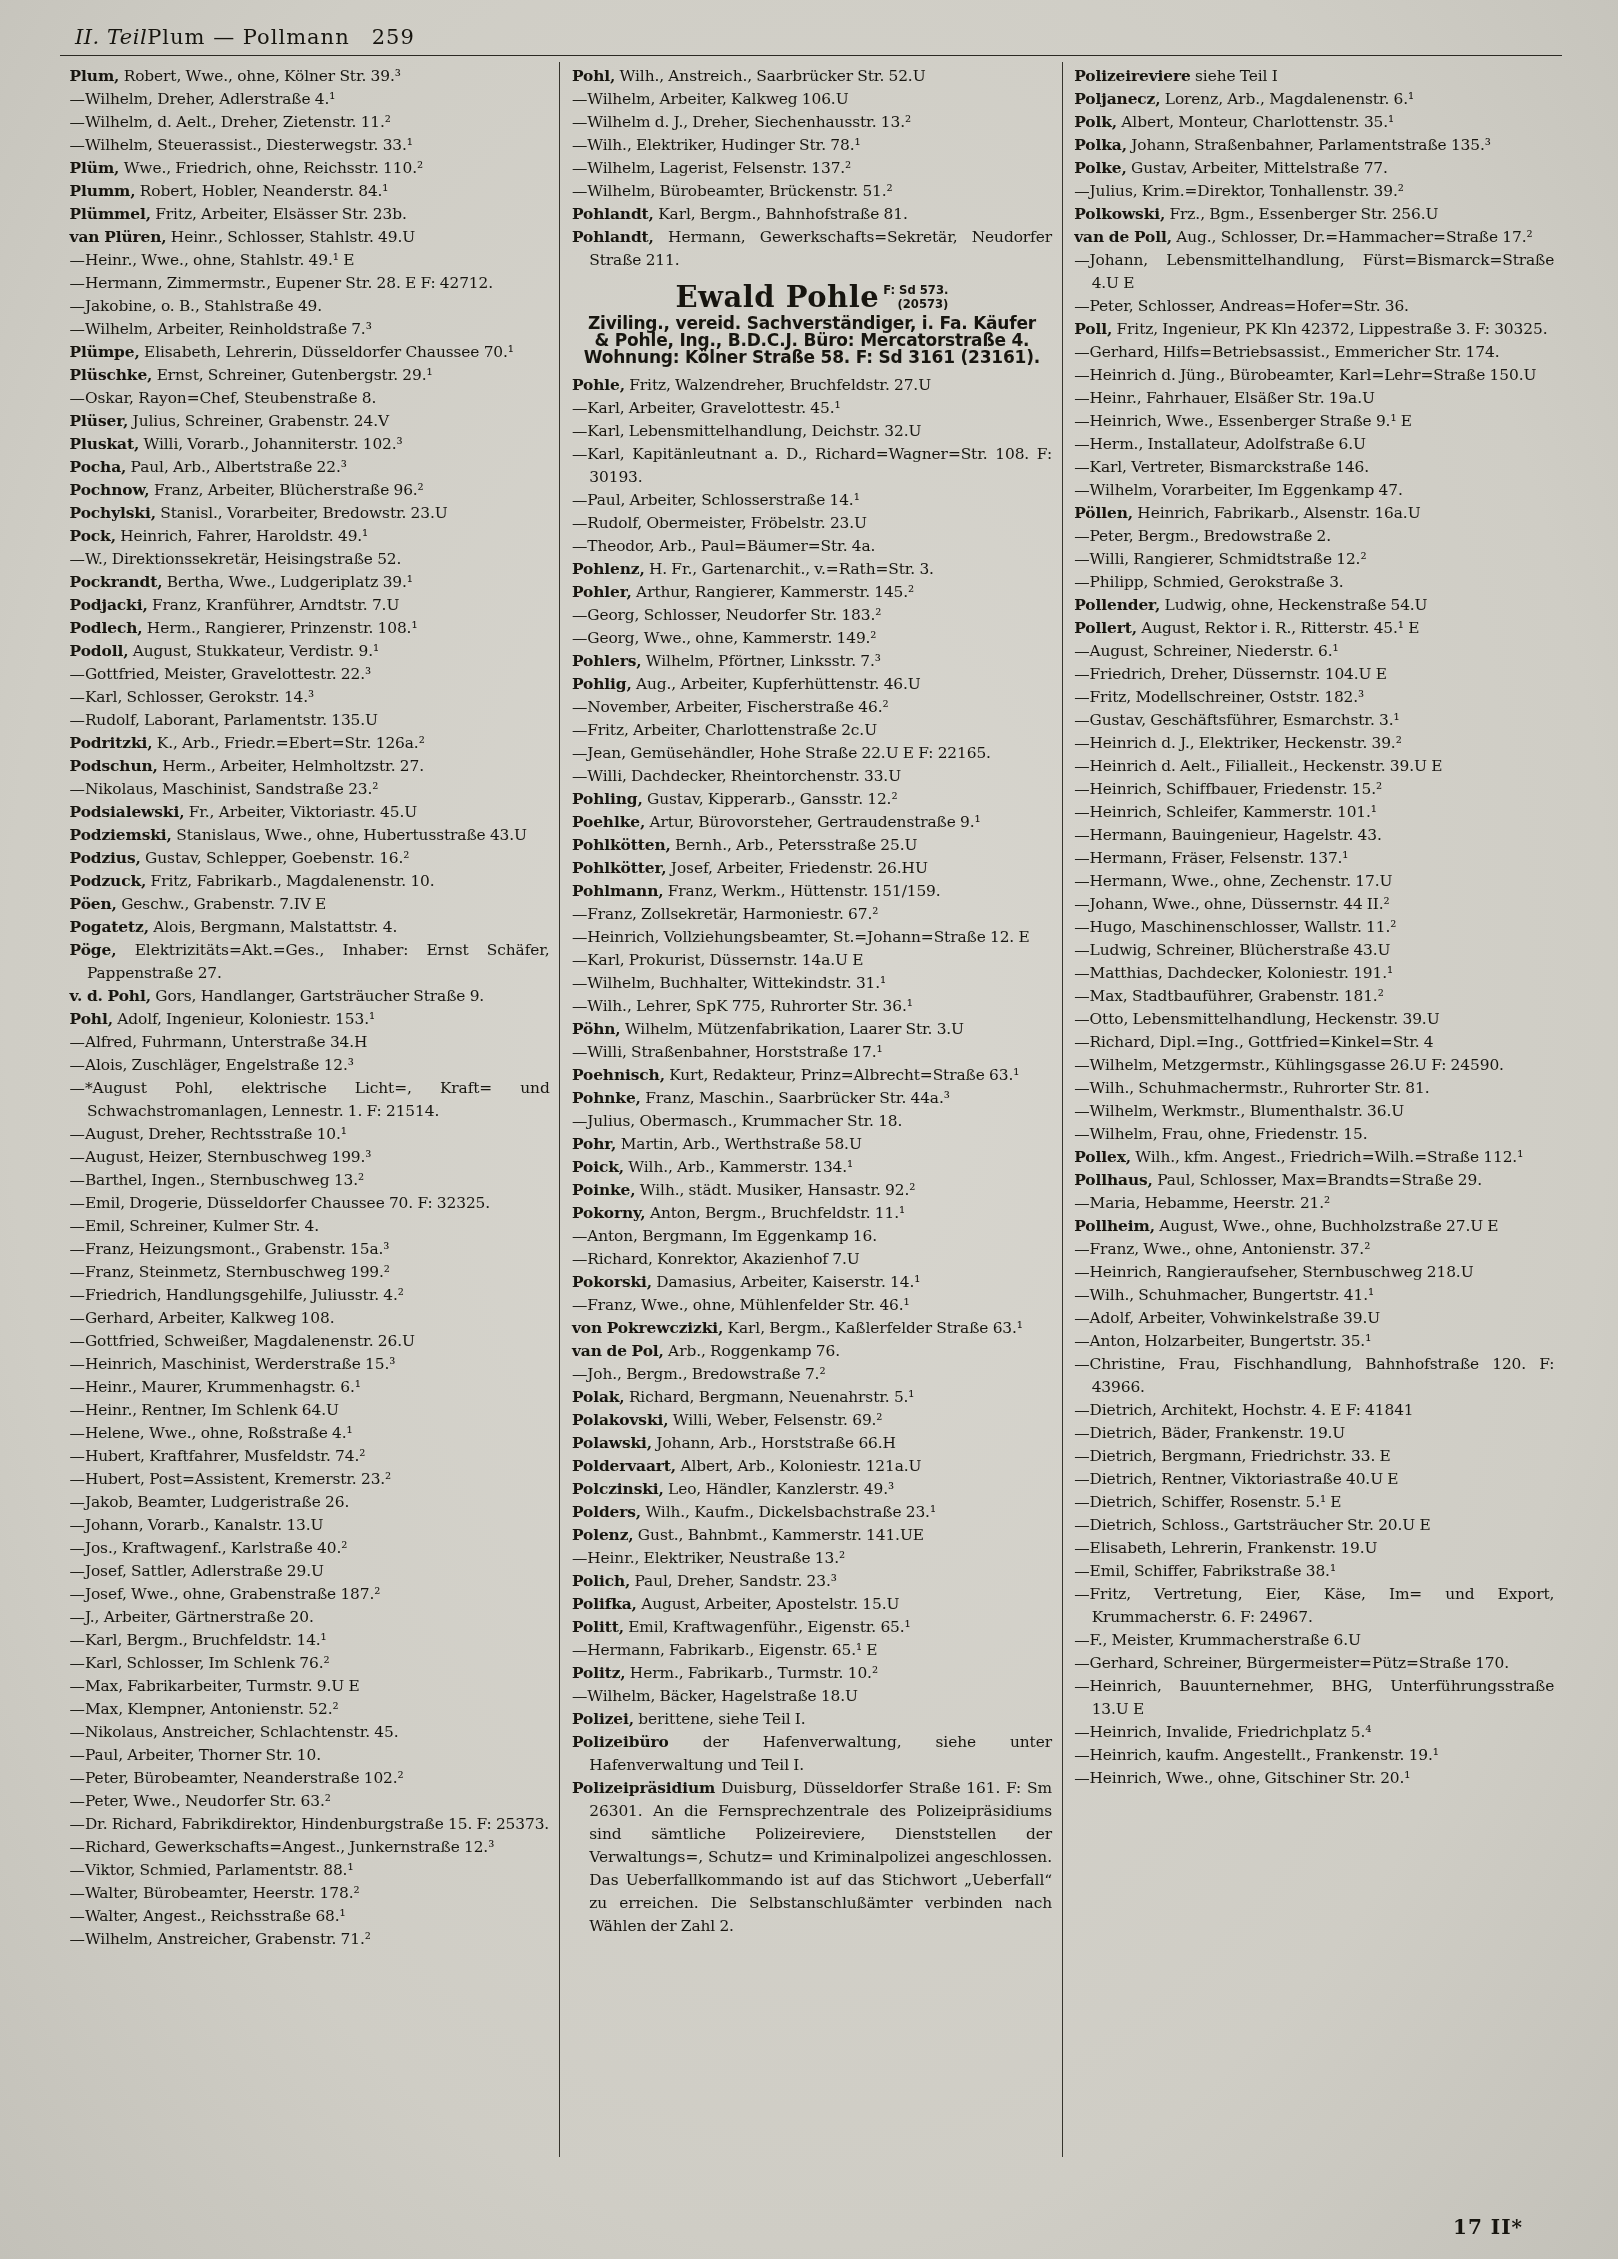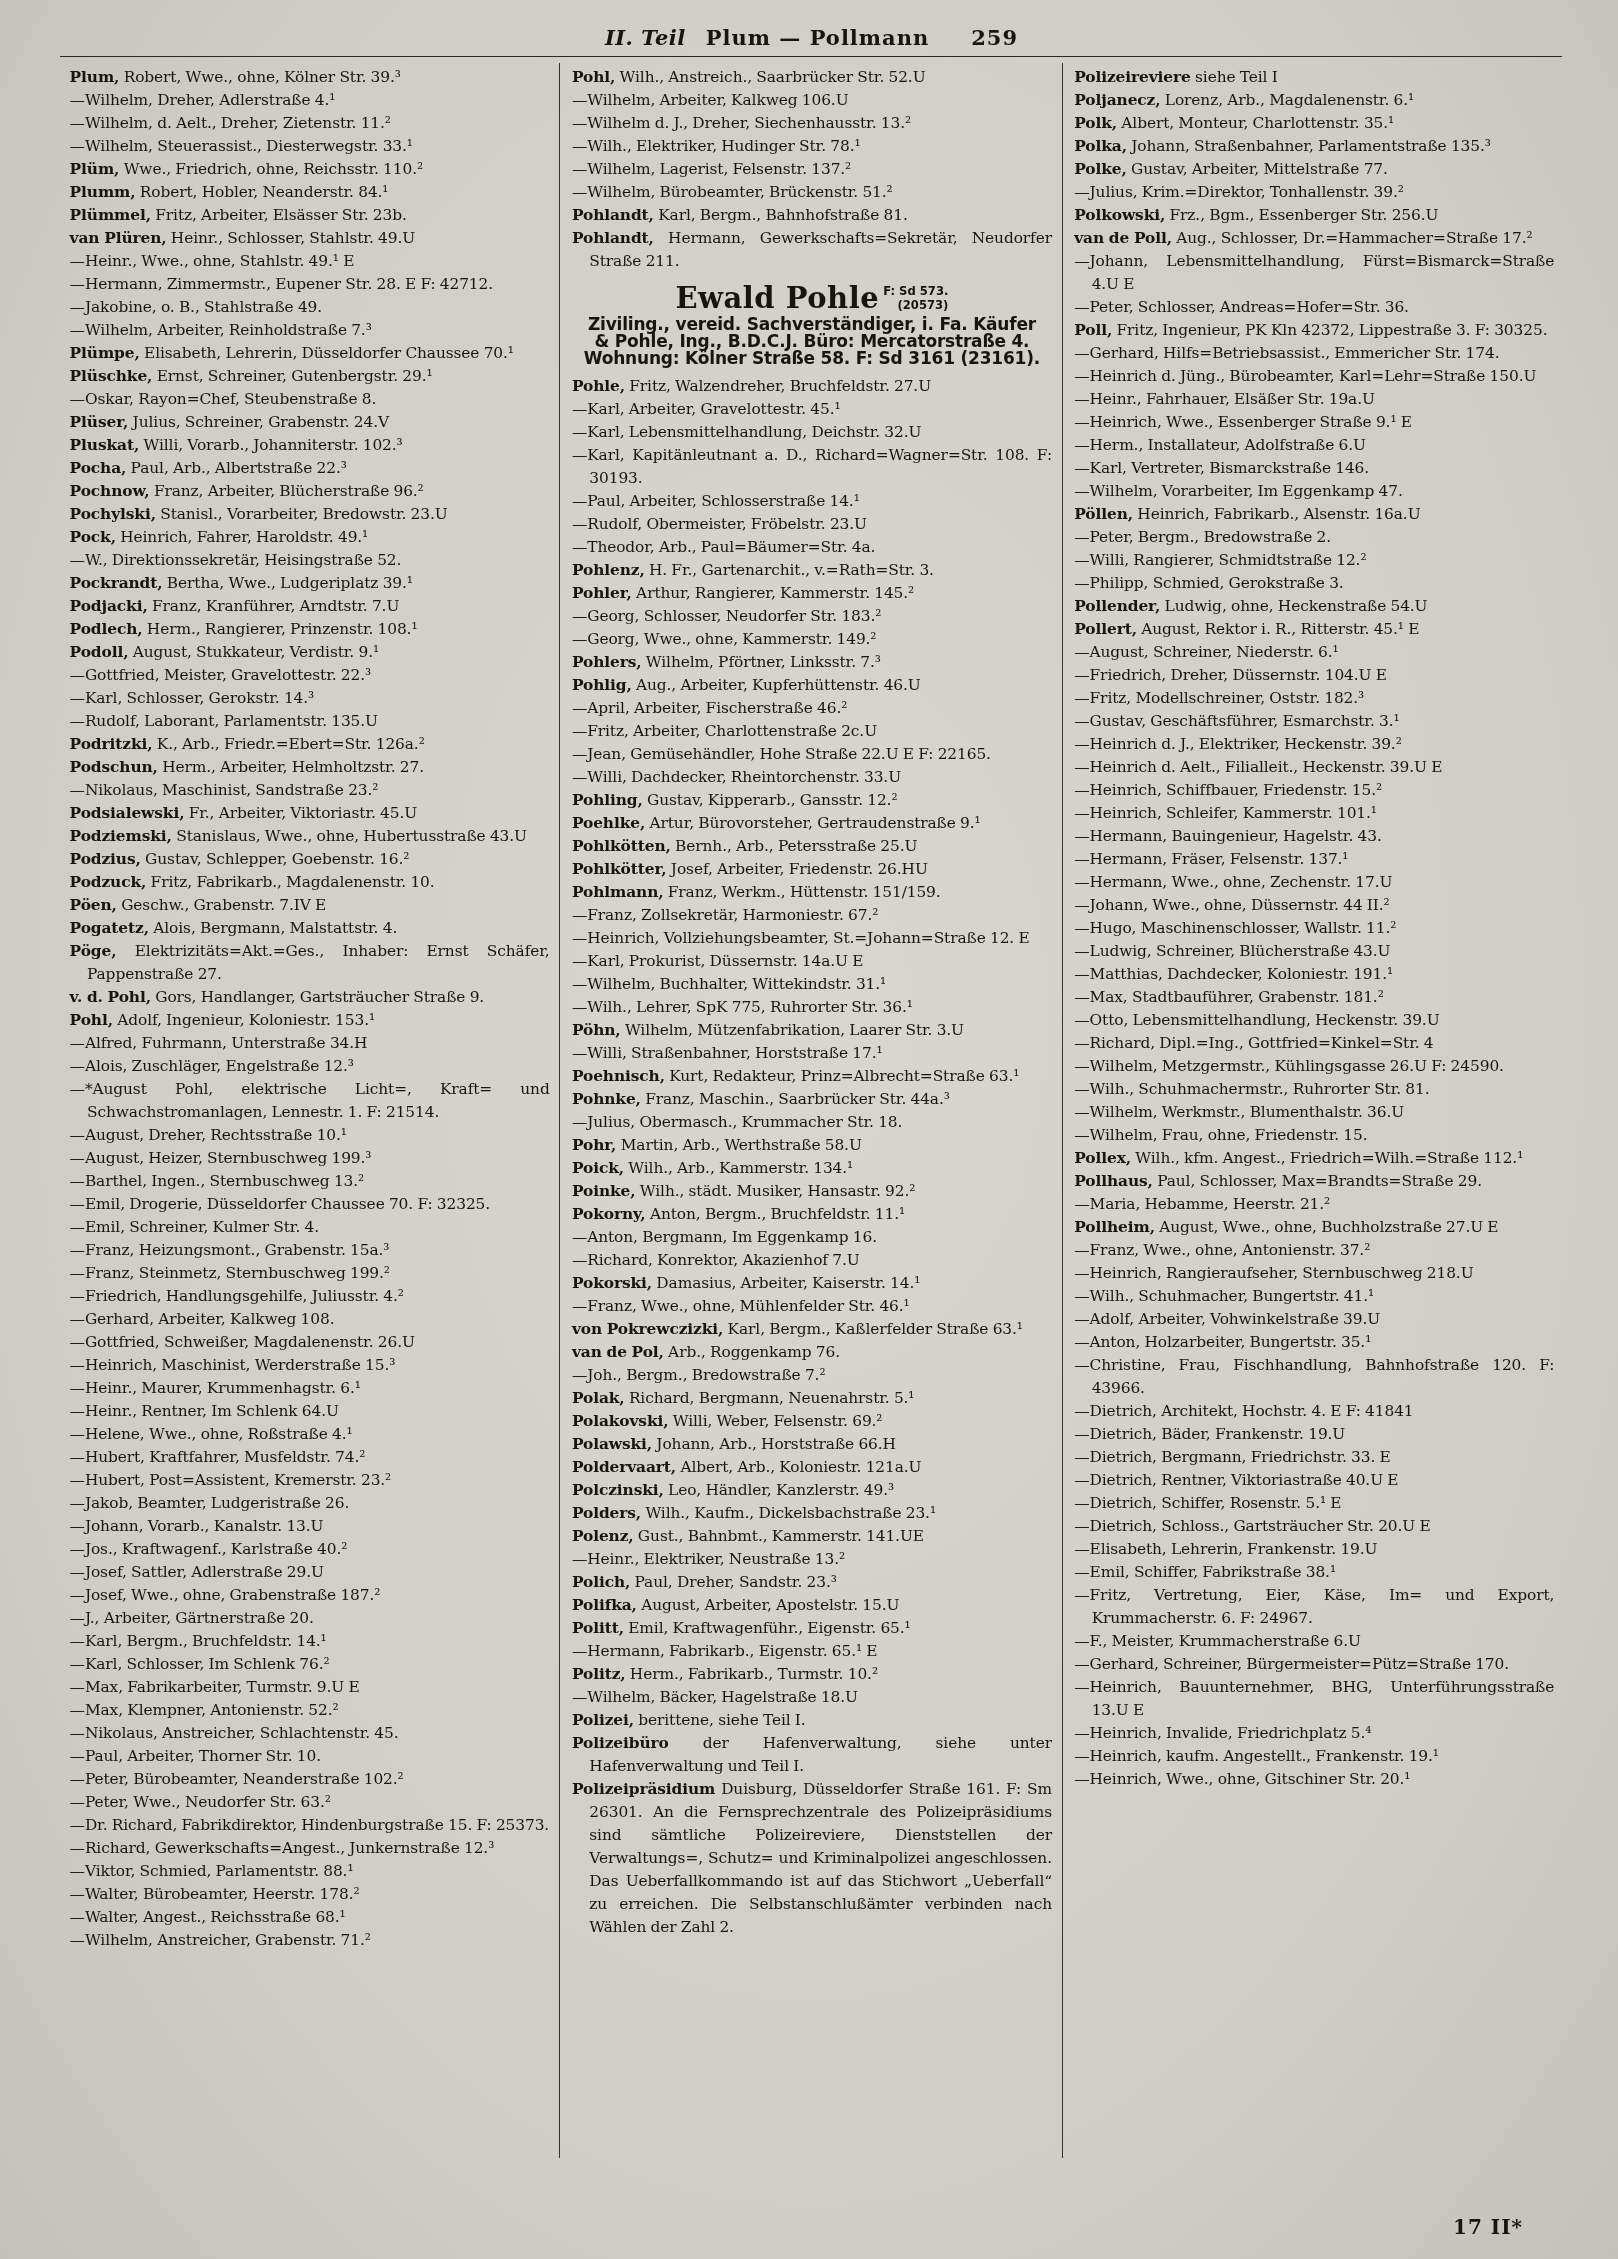--- a/index.html
+++ b/index.html
@@ -8,23 +8,23 @@
     background: #d3d1ca;
     background-image: radial-gradient(ellipse at 50% 45%, #d8d6cf 0%, #cfcdc5 70%, #c3c1b9 100%);
     font-family: "DejaVu Serif", "Liberation Serif", serif;
     color: #17150f;
     overflow: hidden;
     position: relative;
   }
   .page { position: absolute; inset: 0; }
 
   .hdr {
-    display: flex; align-items: baseline; justify-content: center;
+    display: flex; align-items: baseline; justify-content: flex-start;
     padding: 25px 70px 3.9px 75px;
-    font-weight: bold; font-size: 21px; gap: 20px;
+    font-weight: normal; font-size: 21px;
   }
   .hdr .section { font-style: italic; letter-spacing: 0.5px; }
   .hdr .title { letter-spacing: 1px; }
   .hdr .pageno { letter-spacing: 1px; margin-left: 22px; }
   .hdr-rule { border: 0; border-top: 1.9px solid #2b2923; margin: 1.9px 56px 0 60px; }
 
   .columns {
     display: flex; align-items: stretch;
     padding: 5.8px 54px 0 58px;
     height: 2095px;
@@ -188,21 +188,21 @@
         <p class="entry">—Karl, Kapitänleutnant a. D., Richard=Wagner=Str. 108. F: 30193.</p>
         <p class="entry">—Paul, Arbeiter, Schlosserstraße 14.¹</p>
         <p class="entry">—Rudolf, Obermeister, Fröbelstr. 23.U</p>
         <p class="entry">—Theodor, Arb., Paul=Bäumer=Str. 4a.</p>
         <p class="entry"><span class="surname">Pohlenz,</span> H. Fr., Gartenarchit., v.=Rath=Str. 3.</p>
         <p class="entry"><span class="surname">Pohler,</span> Arthur, Rangierer, Kammerstr. 145.²</p>
         <p class="entry">—Georg, Schlosser, Neudorfer Str. 183.²</p>
         <p class="entry">—Georg, Wwe., ohne, Kammerstr. 149.²</p>
         <p class="entry"><span class="surname">Pohlers,</span> Wilhelm, Pförtner, Linksstr. 7.³</p>
         <p class="entry"><span class="surname">Pohlig,</span> Aug., Arbeiter, Kupferhüttenstr. 46.U</p>
-        <p class="entry">—April, Arbeiter, Fischerstraße 46.²</p>
+        <p class="entry">—November, Arbeiter, Fischerstraße 46.²</p>
         <p class="entry">—Fritz, Arbeiter, Charlottenstraße 2c.U</p>
         <p class="entry">—Jean, Gemüsehändler, Hohe Straße 22.U E F: 22165.</p>
         <p class="entry">—Willi, Dachdecker, Rheintorchenstr. 33.U</p>
         <p class="entry"><span class="surname">Pohling,</span> Gustav, Kipperarb., Gansstr. 12.²</p>
         <p class="entry"><span class="surname">Poehlke,</span> Artur, Bürovorsteher, Gertraudenstraße 9.¹</p>
         <p class="entry"><span class="surname">Pohlkötten,</span> Bernh., Arb., Petersstraße 25.U</p>
         <p class="entry"><span class="surname">Pohlkötter,</span> Josef, Arbeiter, Friedenstr. 26.HU</p>
         <p class="entry"><span class="surname">Pohlmann,</span> Franz, Werkm., Hüttenstr. 151/159.</p>
         <p class="entry">—Franz, Zollsekretär, Harmoniestr. 67.²</p>
         <p class="entry">—Heinrich, Vollziehungsbeamter, St.=Johann=Straße 12. E</p>

